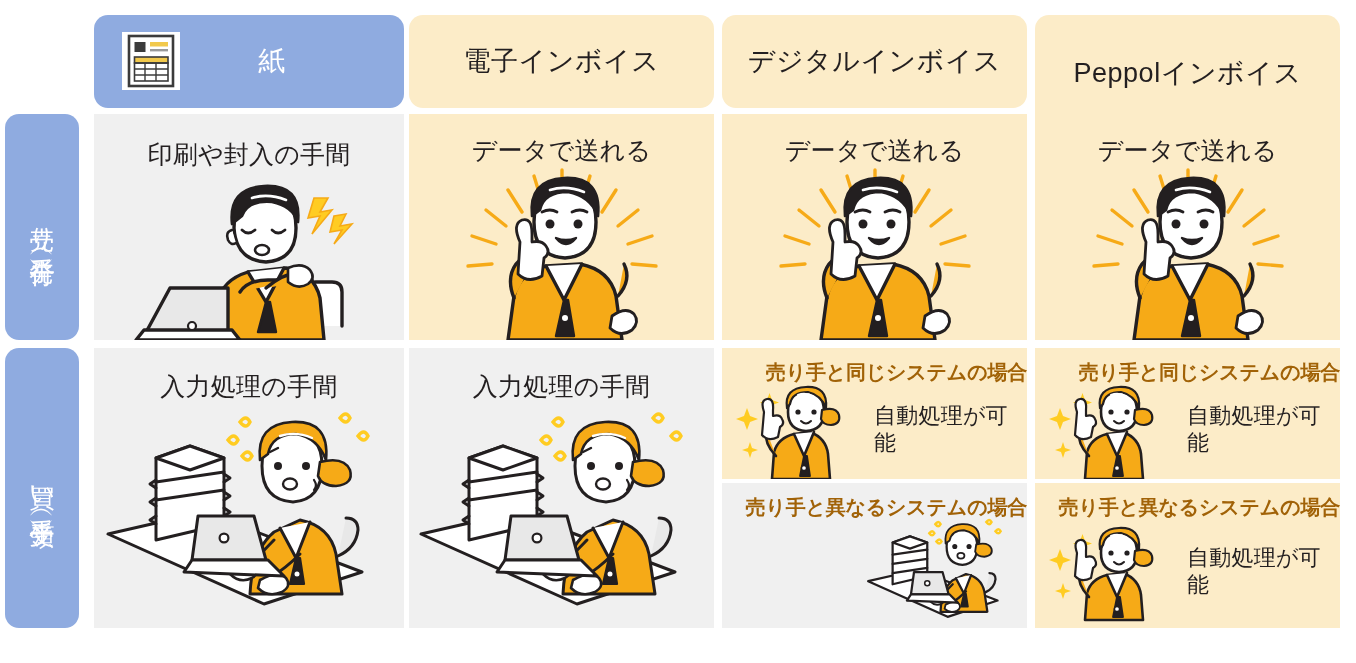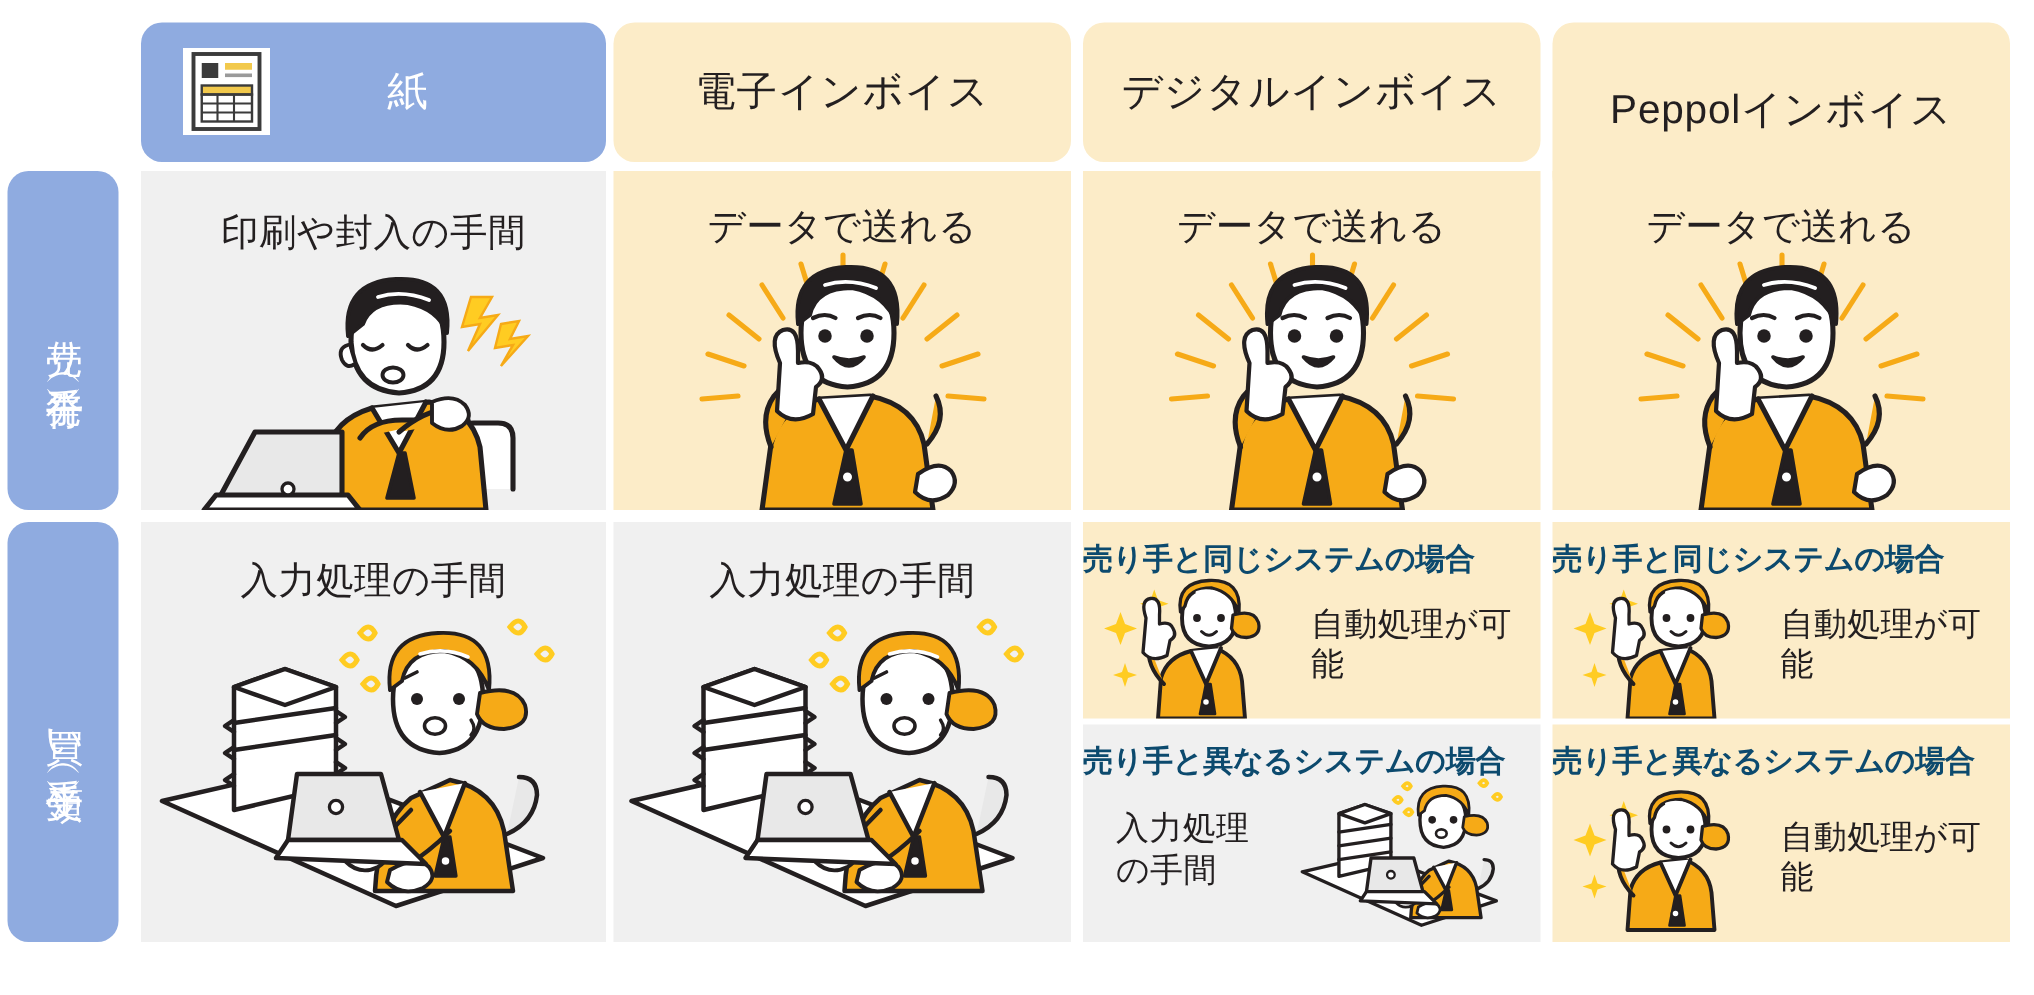--- a/index.html
+++ b/index.html
@@ -34,22 +34,22 @@
 
   .cell{position:absolute;box-sizing:border-box;overflow:hidden;}
   .cell-grey{background:#f0f0f0;}
   .cell-cream{background:#fcecc8;}
 
   .cell-cap{
     position:absolute;left:0;right:0;text-align:center;
     font-size:25px;color:#231f20;letter-spacing:.01em;
   }
   .sub-head{
-    position:absolute;left:0;right:0;text-align:left;
-    font-size:20px;font-weight:bold;color:#0c4a6e;letter-spacing:-.01em;
+    position:absolute;left:0;right:0;text-align:right;
+    font-size:20px;font-weight:bold;color:#a16207;letter-spacing:-.01em;
   }
   .sub-note{
     position:absolute;text-align:left;font-size:22px;color:#231f20;letter-spacing:.01em;line-height:1.22;
   }
 
   .art{position:absolute;}
   svg{display:block;overflow:visible;}
 </style>
 </head>
 <body>
@@ -399,24 +399,20 @@
           <path d="M42 70 Q30 58 32 44" fill="#f6aa17"></path>
           <path d="M30 26 q-4 -12 3 -13 q7 -1 6 11 l0 6 q7 -2 9 3 q3 5 -2 8 l-2 10 q-10 5 -16 -2 Z" fill="#ffffff" stroke-width="2.2"></path>
         </g>
       </svg>
     </span>
     <div class="sub-note" style="left:152px;top:55px;">自動処理が可能</div>
   </div>
 
   <div class="cell cell-grey" style="left:722px;top:483px;width:305px;height:145px;">
     <div class="sub-head" style="top:11px;">売り手と異なるシステムの場合</div>
-    <div class="sub-note" style="left:22px;top:55px;line-height:1.25;">
-      <div>入力処理</div>
-      <div>の手間</div>
-    </div>
     <span class="art" style="left:138px;top:34px;">
       <svg width="160" height="108" viewBox="0 0 290 212">
         <g stroke="#231f20" stroke-width="4.4" fill="none" stroke-linecap="round" stroke-linejoin="round">
           <path d="M4 126 L100 104 L258 164 L160 196 Z" fill="#ffffff"></path>
           <path d="M52 132 L52 50 L86 38 L120 50 L120 116 Z" fill="#ffffff"></path>
           <path d="M52 50 L86 38 L120 50 L86 62 Z" fill="#ffffff"></path>
           <line x1="52" y1="74" x2="120" y2="64"></line>
             <line x1="52" y1="92" x2="120" y2="82"></line>
           <line x1="52" y1="110" x2="120" y2="100"></line>
           <path d="M234 148 Q252 140 254 122 Q254 110 242 110" fill="#e8e8e8"></path>

